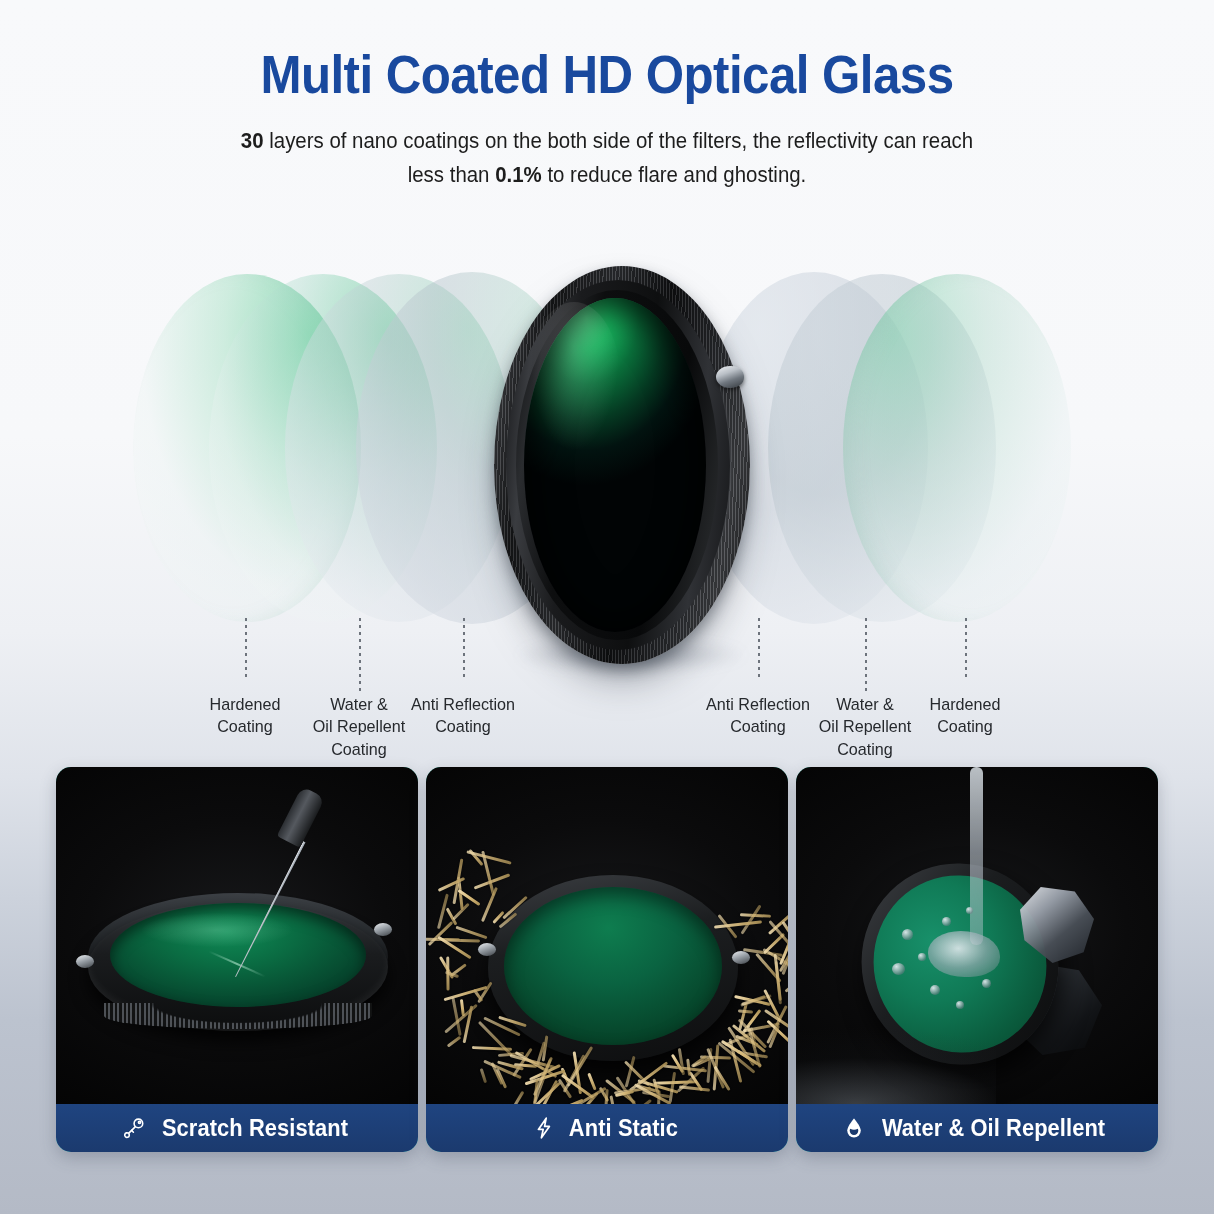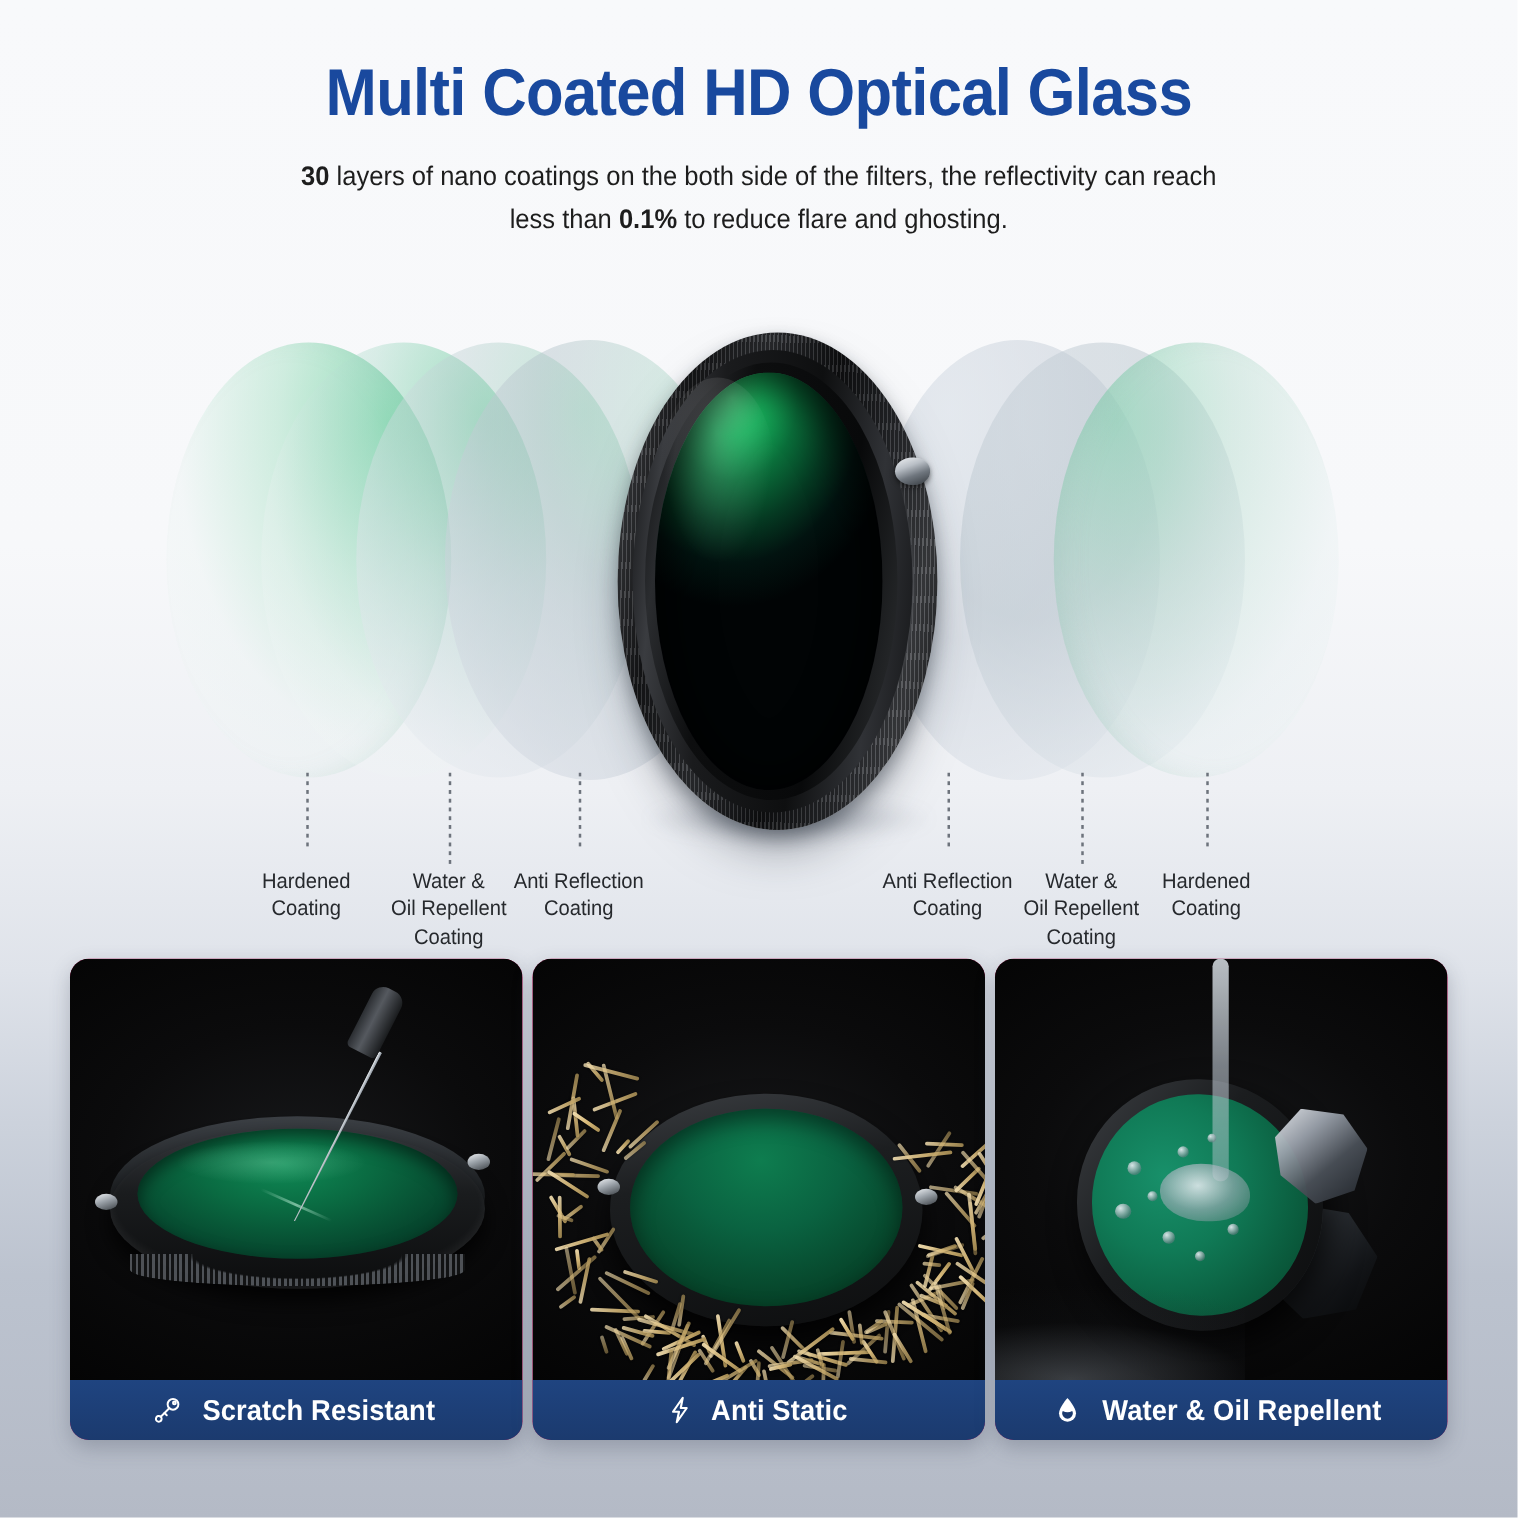--- a/index.html
+++ b/index.html
@@ -123,21 +123,21 @@
     position:absolute; width:150px; text-align:center;
     font-size:17px; line-height:1.32; color:#26292d;
     transform:scaleX(0.95);
   }
 
   
   .panels { position:absolute; left:0; top:767px; width:1214px; height:385px; }
   .panel {
     position:absolute; top:0; width:362px; height:385px;
     border-radius:15px; overflow:hidden;
-    background:#be185d;
+    background:#5eead4;
     box-shadow:0 6px 16px rgba(60,70,85,.28);
   }
   .p1 { left:56px; }
   .p2 { left:426px; }
   .p3 { left:796px; }
   .photo { position:absolute; left:0; top:0; right:0; bottom:48px; overflow:hidden; }
   .cap {
     position:absolute; left:0; right:0; bottom:0; height:48px;
     background:linear-gradient(180deg,#1f4480 0%,#1b3a6e 100%);
     display:flex; align-items:center; justify-content:center; gap:11px;

